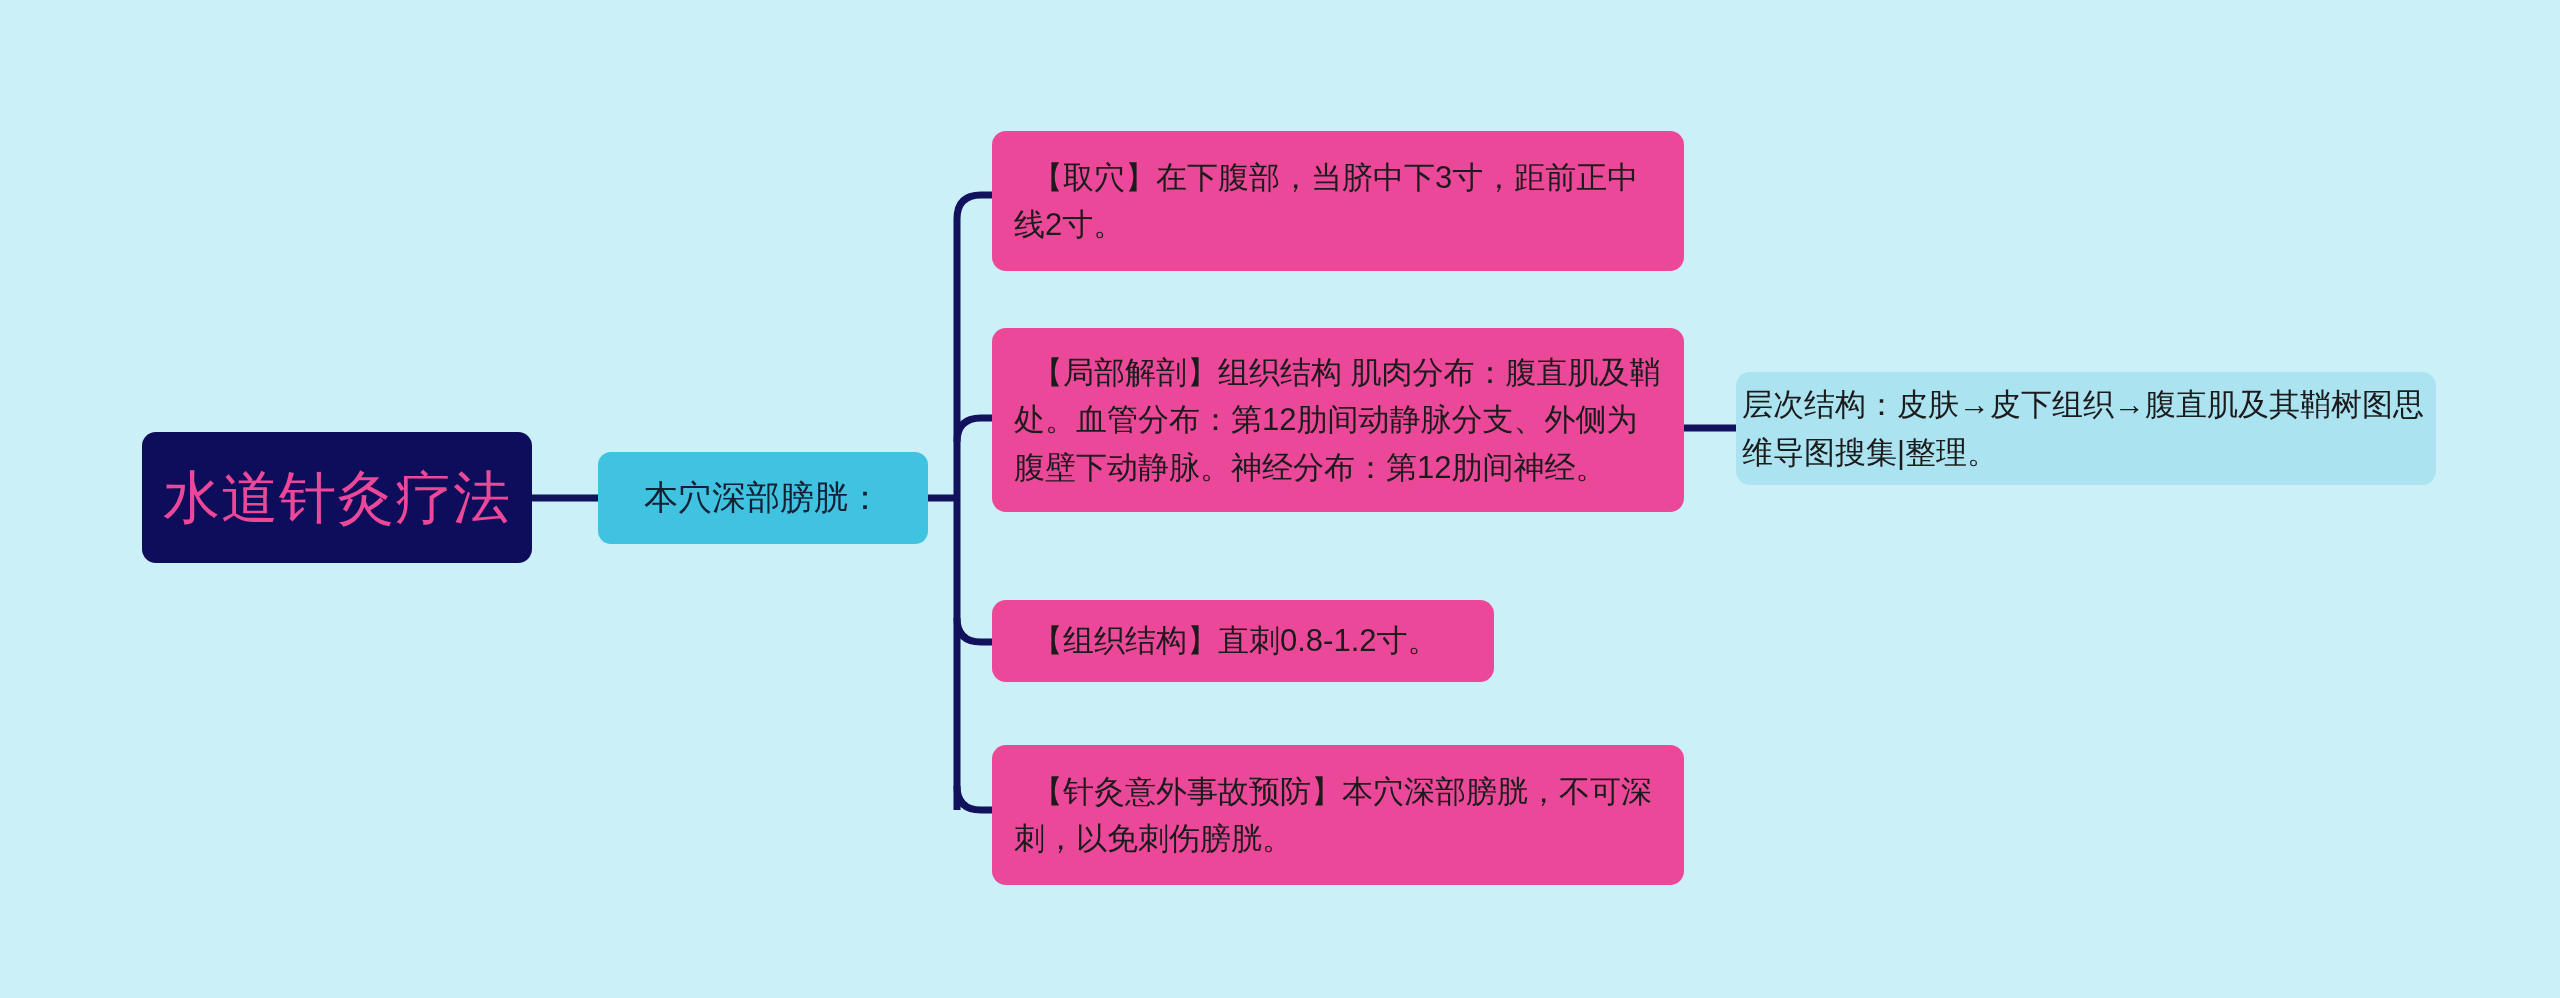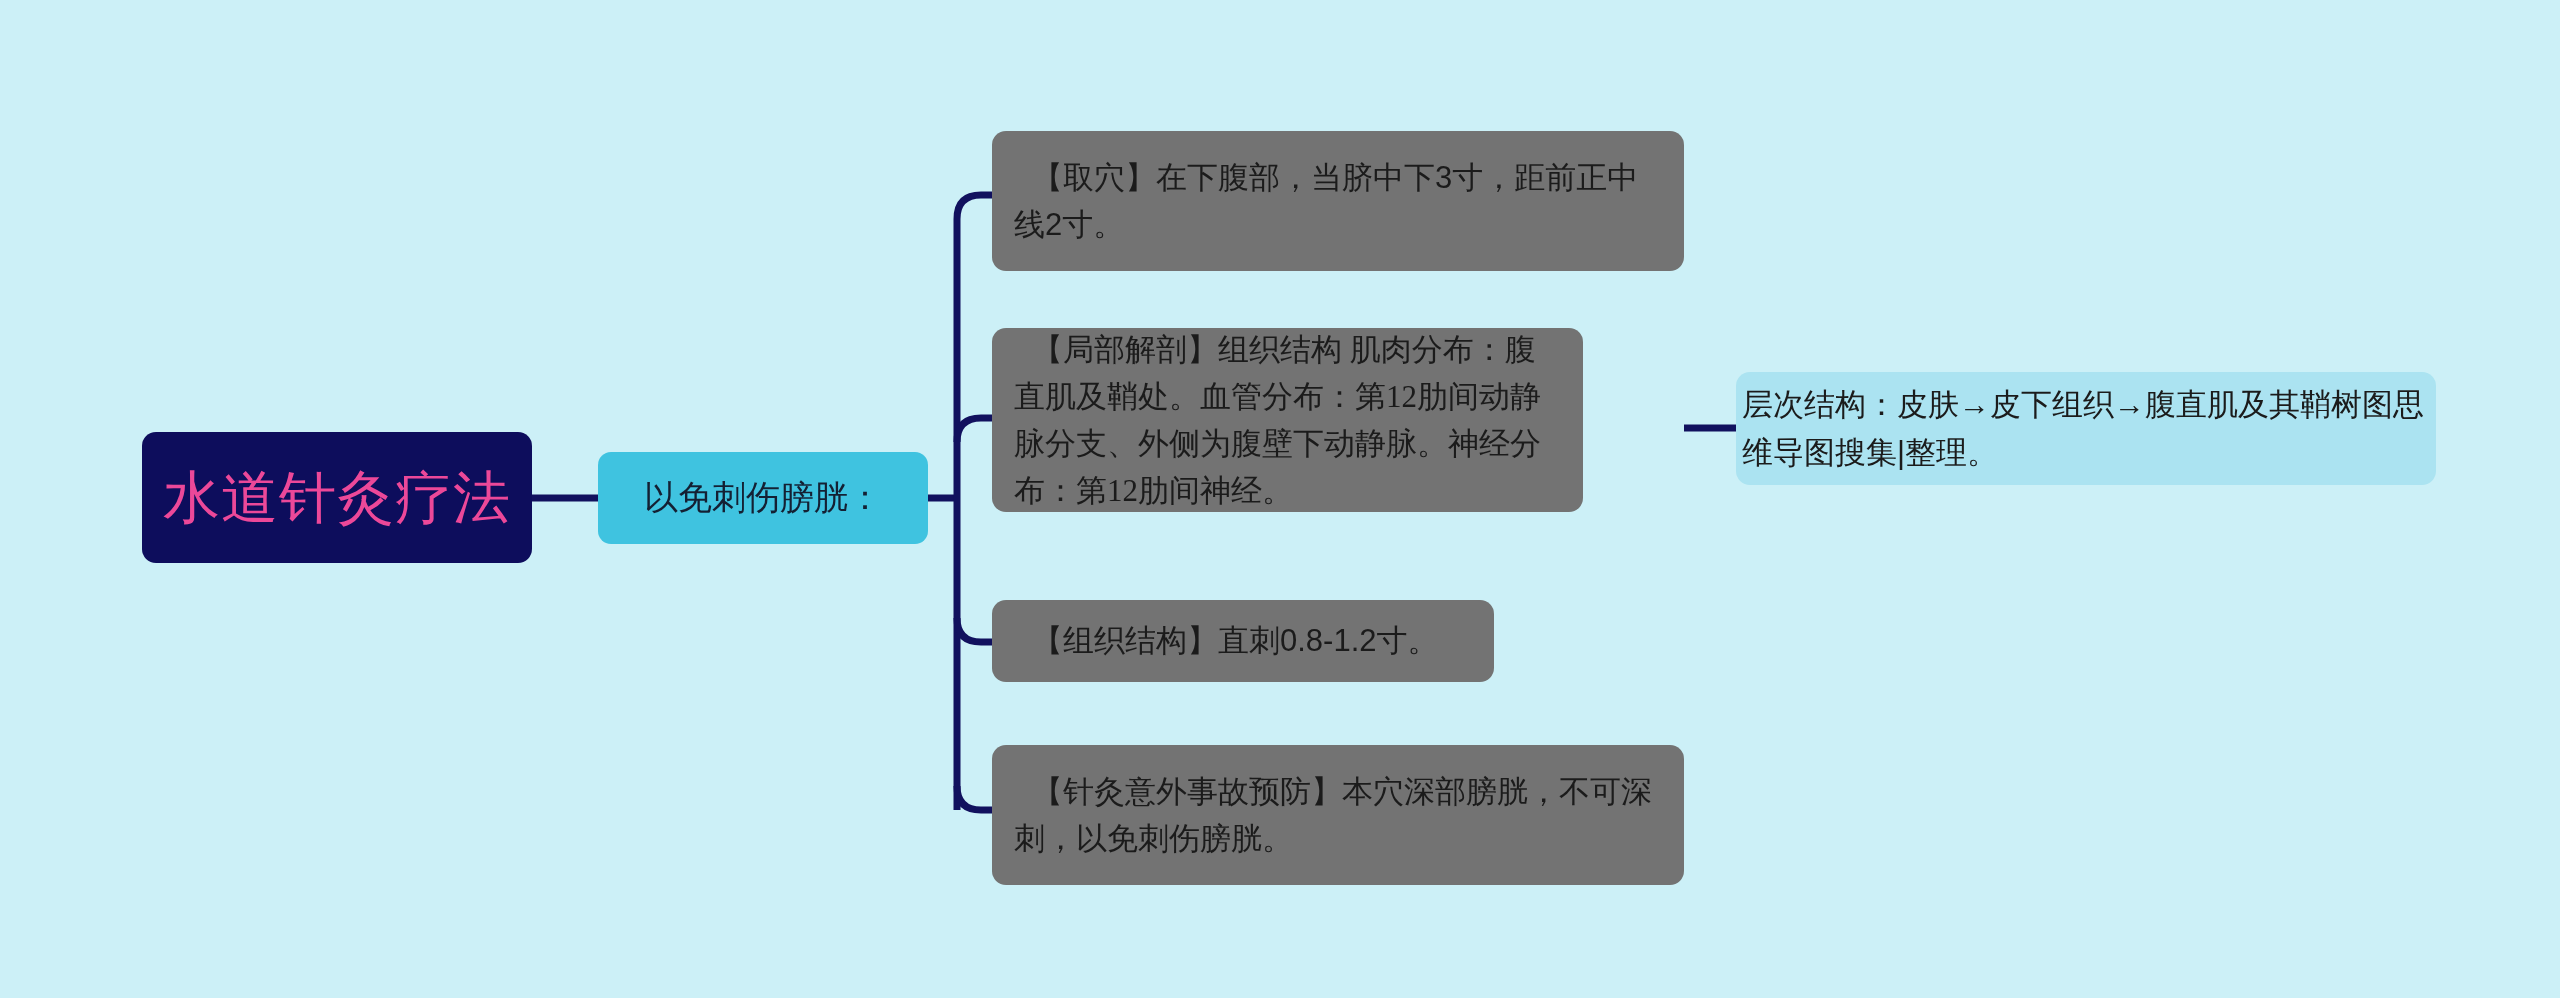--- a/index.html
+++ b/index.html
@@ -63,34 +63,34 @@
   }
   .node-l2 .node-text {
     color: #142033;
     font-size: 34px;
     line-height: 1.15;
     white-space: nowrap;
   }
 
   
   .node-leaf {
-    background: #737373;
+    background: #ec4899;
     border-radius: 14px;
     padding: 0 22px;
   }
   .node-leaf .node-text {
     color: #1b1b1b;
     font-size: 31px;
     line-height: 1.52;
     text-indent: 18px;
     word-break: break-all;
   }
 
   .leaf-1 { left: 992px; top: 131px;  width: 692px; height: 140px; }
-  .leaf-2 { left: 992px; top: 328px;  width: 591px; height: 184px; font-family: Liberation Serif, serif; }
+  .leaf-2 { left: 992px; top: 328px;  width: 692px; height: 184px; }
   .leaf-3 { left: 992px; top: 600px;  width: 502px; height:  82px; }
   .leaf-4 { left: 992px; top: 745px;  width: 692px; height: 140px; }
 
   
   .node-l4 {
     left: 1736px;
     top: 372px;
     width: 700px;
     height: 113px;
     background: #abe3f1;
@@ -128,21 +128,21 @@
 
       <path d="M 1684 428 L 1748 428"></path>
     </g>
   </svg>
 
   <div class="node node-root">
     <span class="node-text">水道针灸疗法</span>
   </div>
 
   <div class="node node-l2">
-    <span class="node-text">以免刺伤膀胱：</span>
+    <span class="node-text">本穴深部膀胱：</span>
   </div>
 
   <div class="node node-leaf leaf-1">
     <span class="node-text">【取穴】在下腹部，当脐中下3寸，距前正中线2寸。</span>
   </div>
 
   <div class="node node-leaf leaf-2">
     <span class="node-text">【局部解剖】组织结构 肌肉分布：腹直肌及鞘处。血管分布：第12肋间动静脉分支、外侧为腹壁下动静脉。神经分布：第12肋间神经。</span>
   </div>
 

